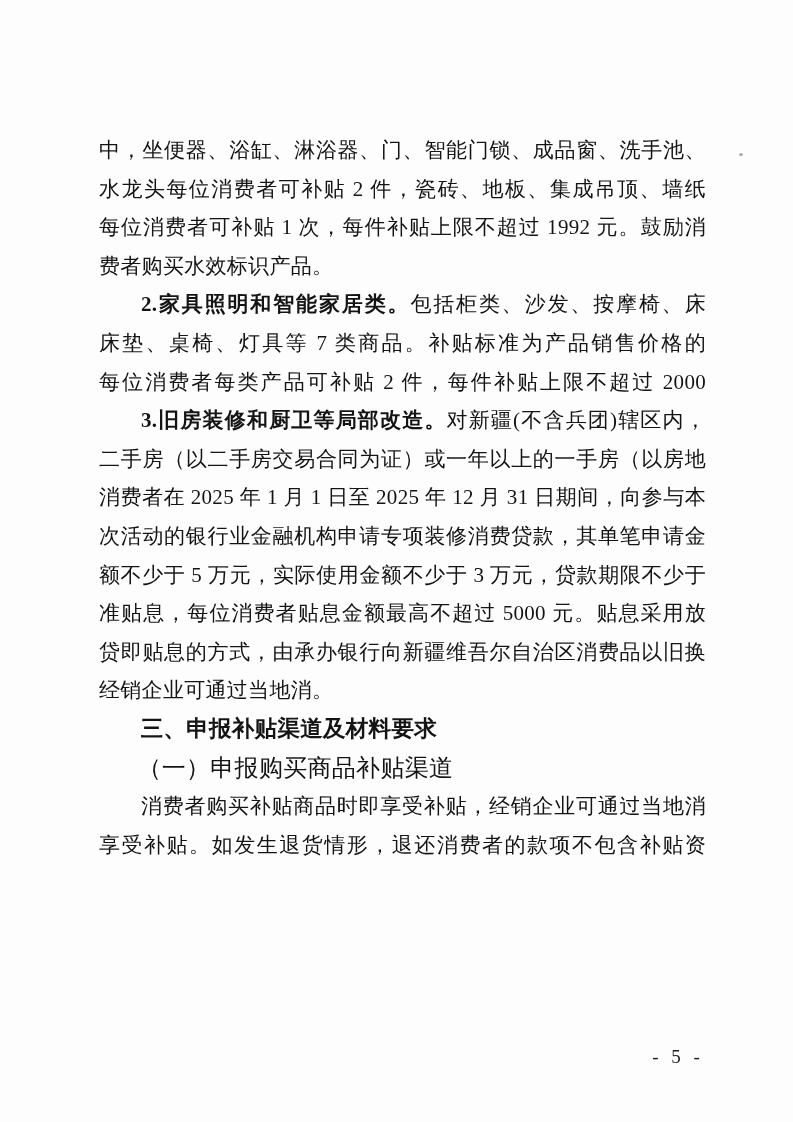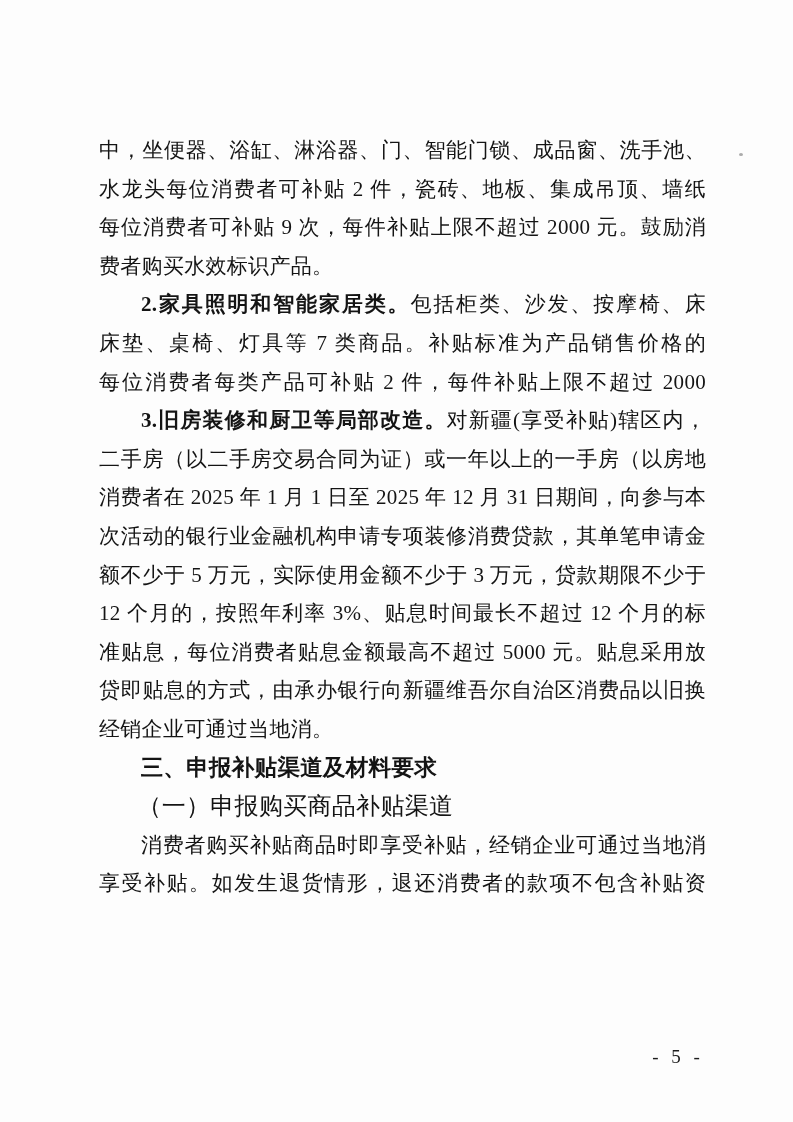--- a/index.html
+++ b/index.html
@@ -58,33 +58,32 @@
     border-radius: 50%;
     opacity: 0.75;
   }
 </style>
 </head>
 <body>
 
 <div class="text-block">
   <div class="line">中，坐便器、浴缸、淋浴器、门、智能门锁、成品窗、洗手池、</div>
   <div class="line">水龙头每位消费者可补贴 2 件，瓷砖、地板、集成吊顶、墙纸(布)</div>
-  <div class="line">每位消费者可补贴 9 次，每件补贴上限不超过 2000 元。鼓励消</div>
+  <div class="line">每位消费者可补贴 1 次，每件补贴上限不超过 1992 元。鼓励消</div>
   <div class="line left">费者购买水效标识产品。</div>
 
   <div class="line indent"><span class="lead-bold">2.家具照明和智能家居类。</span><span>包括柜类、沙发、按摩椅、床架、</span></div>
   <div class="line">床垫、桌椅、灯具等 7 类商品。补贴标准为产品销售价格的 15%，</div>
   <div class="line">每位消费者每类产品可补贴 2 件，每件补贴上限不超过 2000 元。</div>
 
-  <div class="line indent"><span class="lead-bold">3.旧房装修和厨卫等局部改造。</span><span>对新疆(享受补贴)辖区内，</span></div>
+  <div class="line indent"><span class="lead-bold">3.旧房装修和厨卫等局部改造。</span><span>对新疆(不含兵团)辖区内，</span></div>
   <div class="line">二手房（以二手房交易合同为证）或一年以上的一手房（以房地</div>
   <div class="line">消费者在 2025 年 1 月 1 日至 2025 年 12 月 31 日期间，向参与本</div>
   <div class="line">次活动的银行业金融机构申请专项装修消费贷款，其单笔申请金</div>
   <div class="line">额不少于 5 万元，实际使用金额不少于 3 万元，贷款期限不少于</div>
-  <div class="line">12 个月的，按照年利率 3%、贴息时间最长不超过 12 个月的标</div>
   <div class="line">准贴息，每位消费者贴息金额最高不超过 5000 元。贴息采用放</div>
   <div class="line">贷即贴息的方式，由承办银行向新疆维吾尔自治区消费品以旧换</div>
   <div class="line left">经销企业可通过当地消。</div>
 
   <div class="line h1">三、申报补贴渠道及材料要求</div>
   <div class="line h2">（一）申报购买商品补贴渠道</div>
 
   <div class="line indent">消费者购买补贴商品时即享受补贴，经销企业可通过当地消</div>
   <div class="line">享受补贴。如发生退货情形，退还消费者的款项不包含补贴资金，</div>
 </div>

